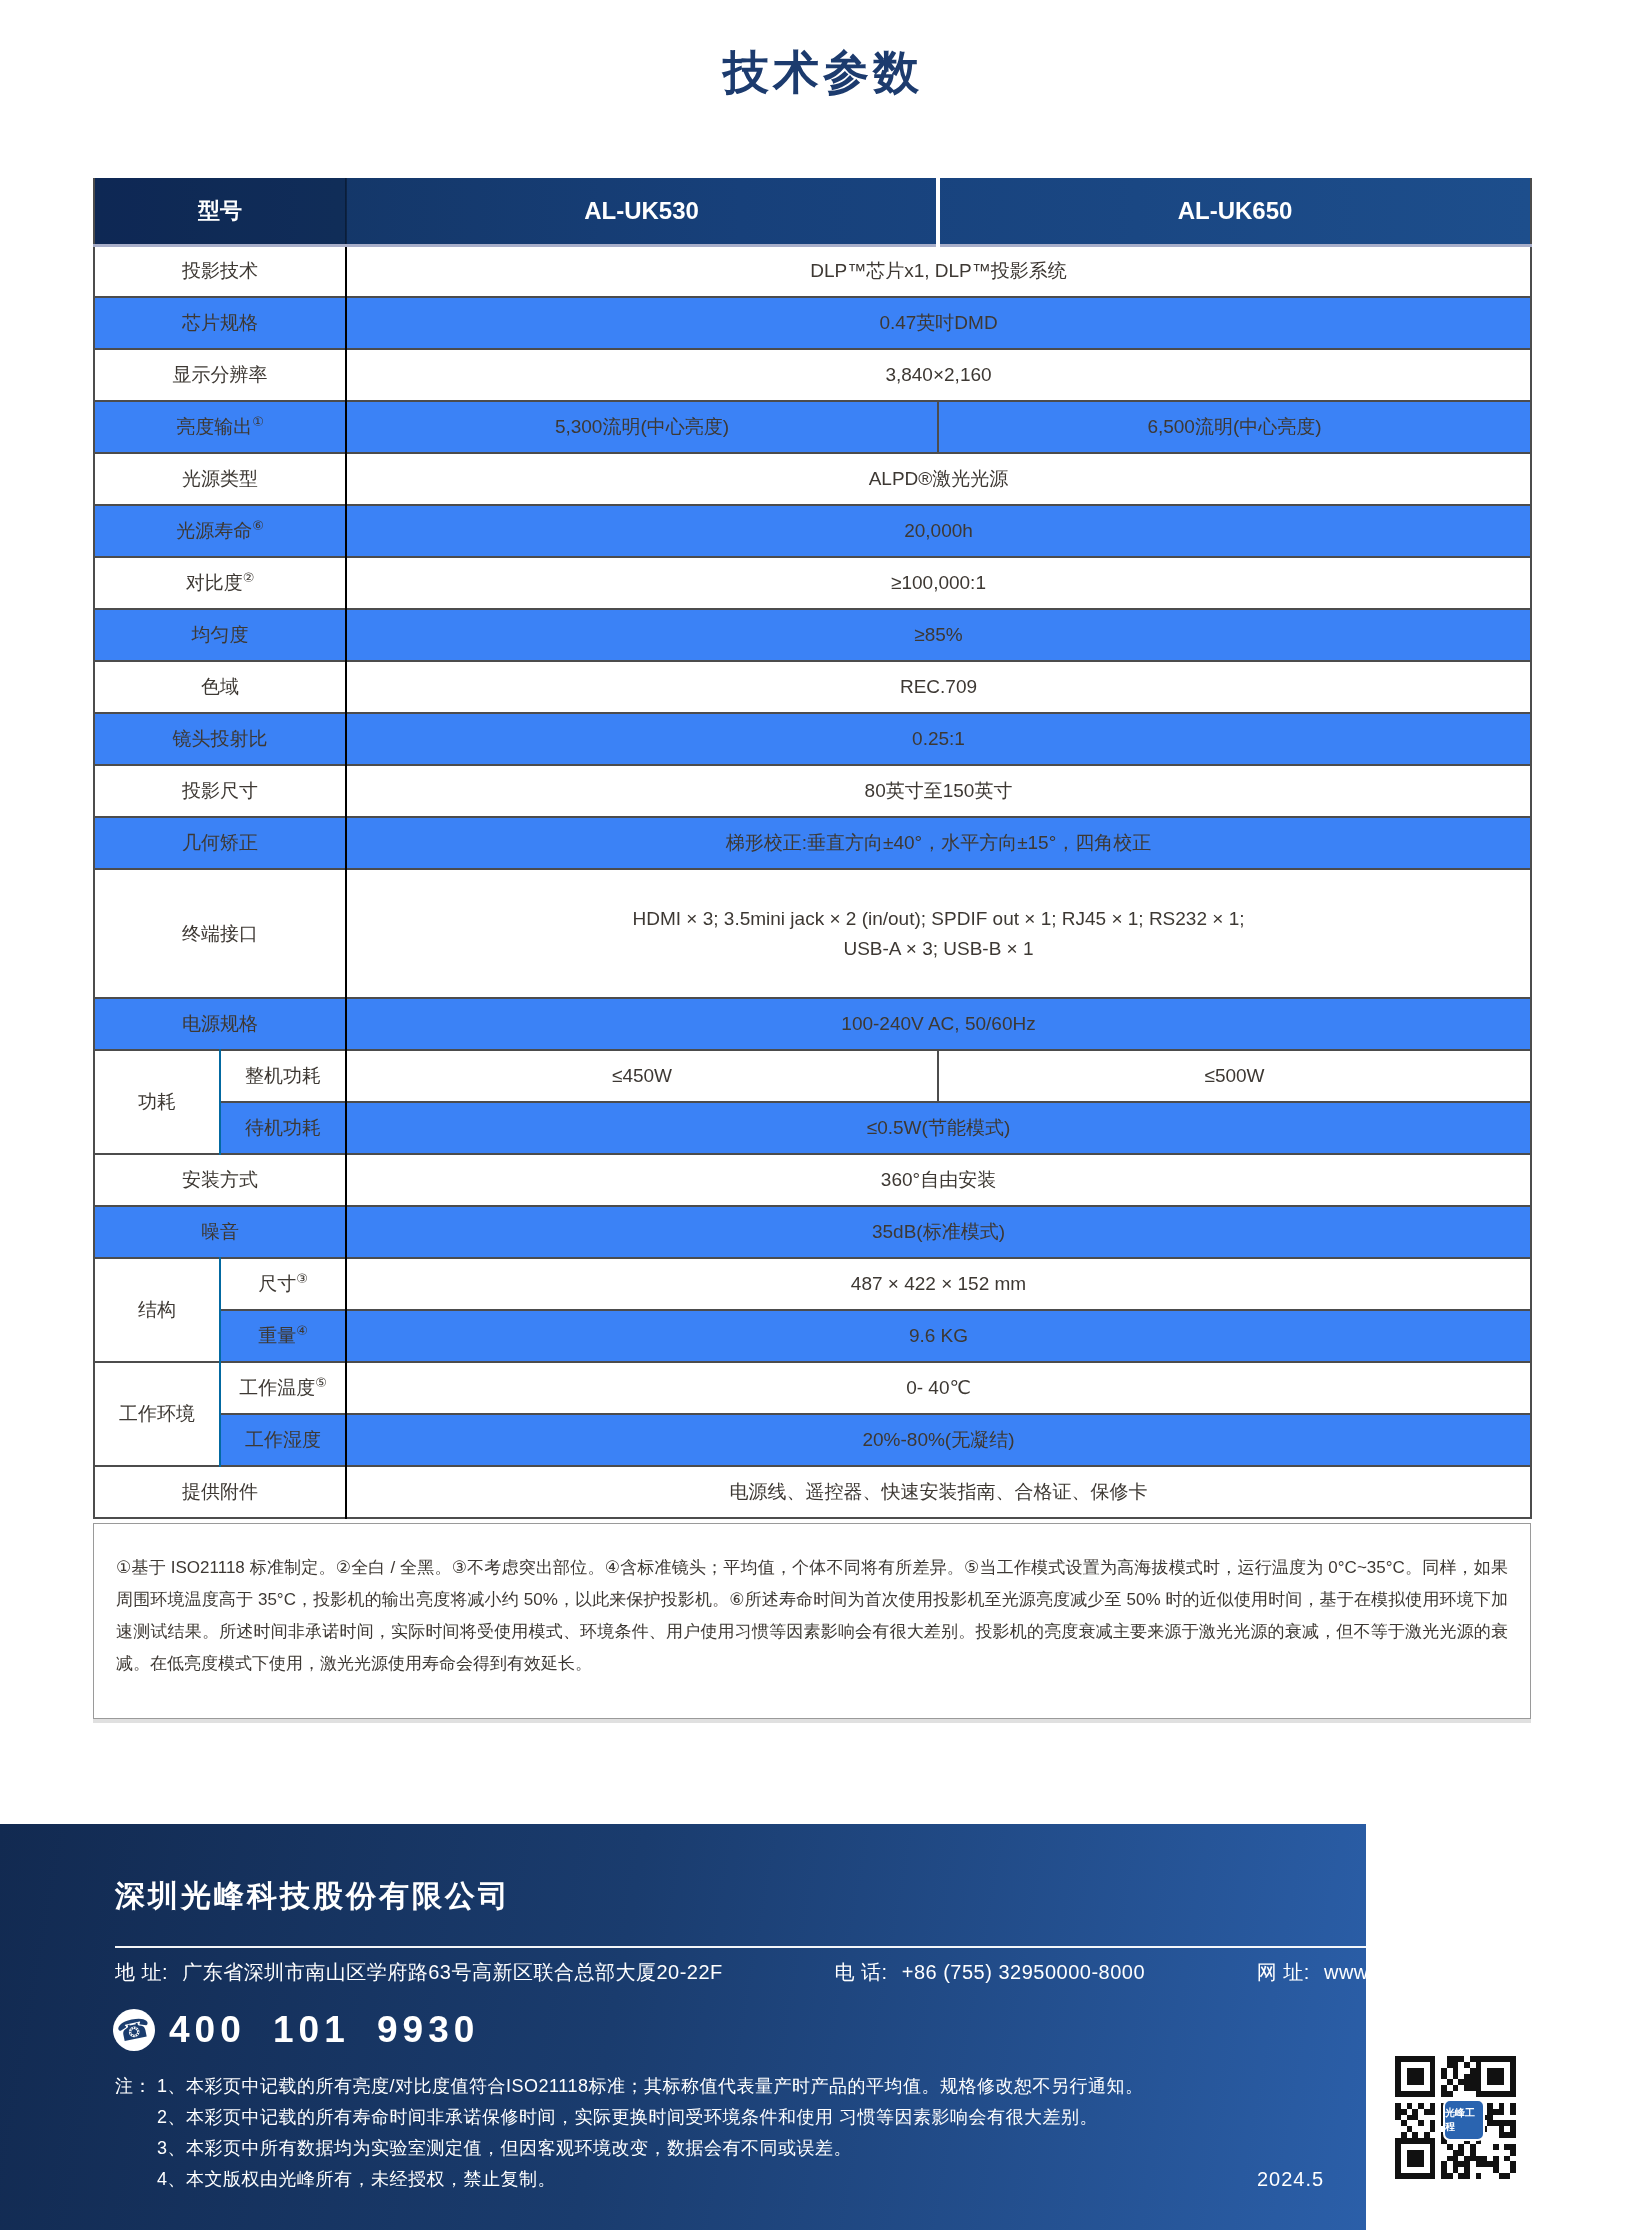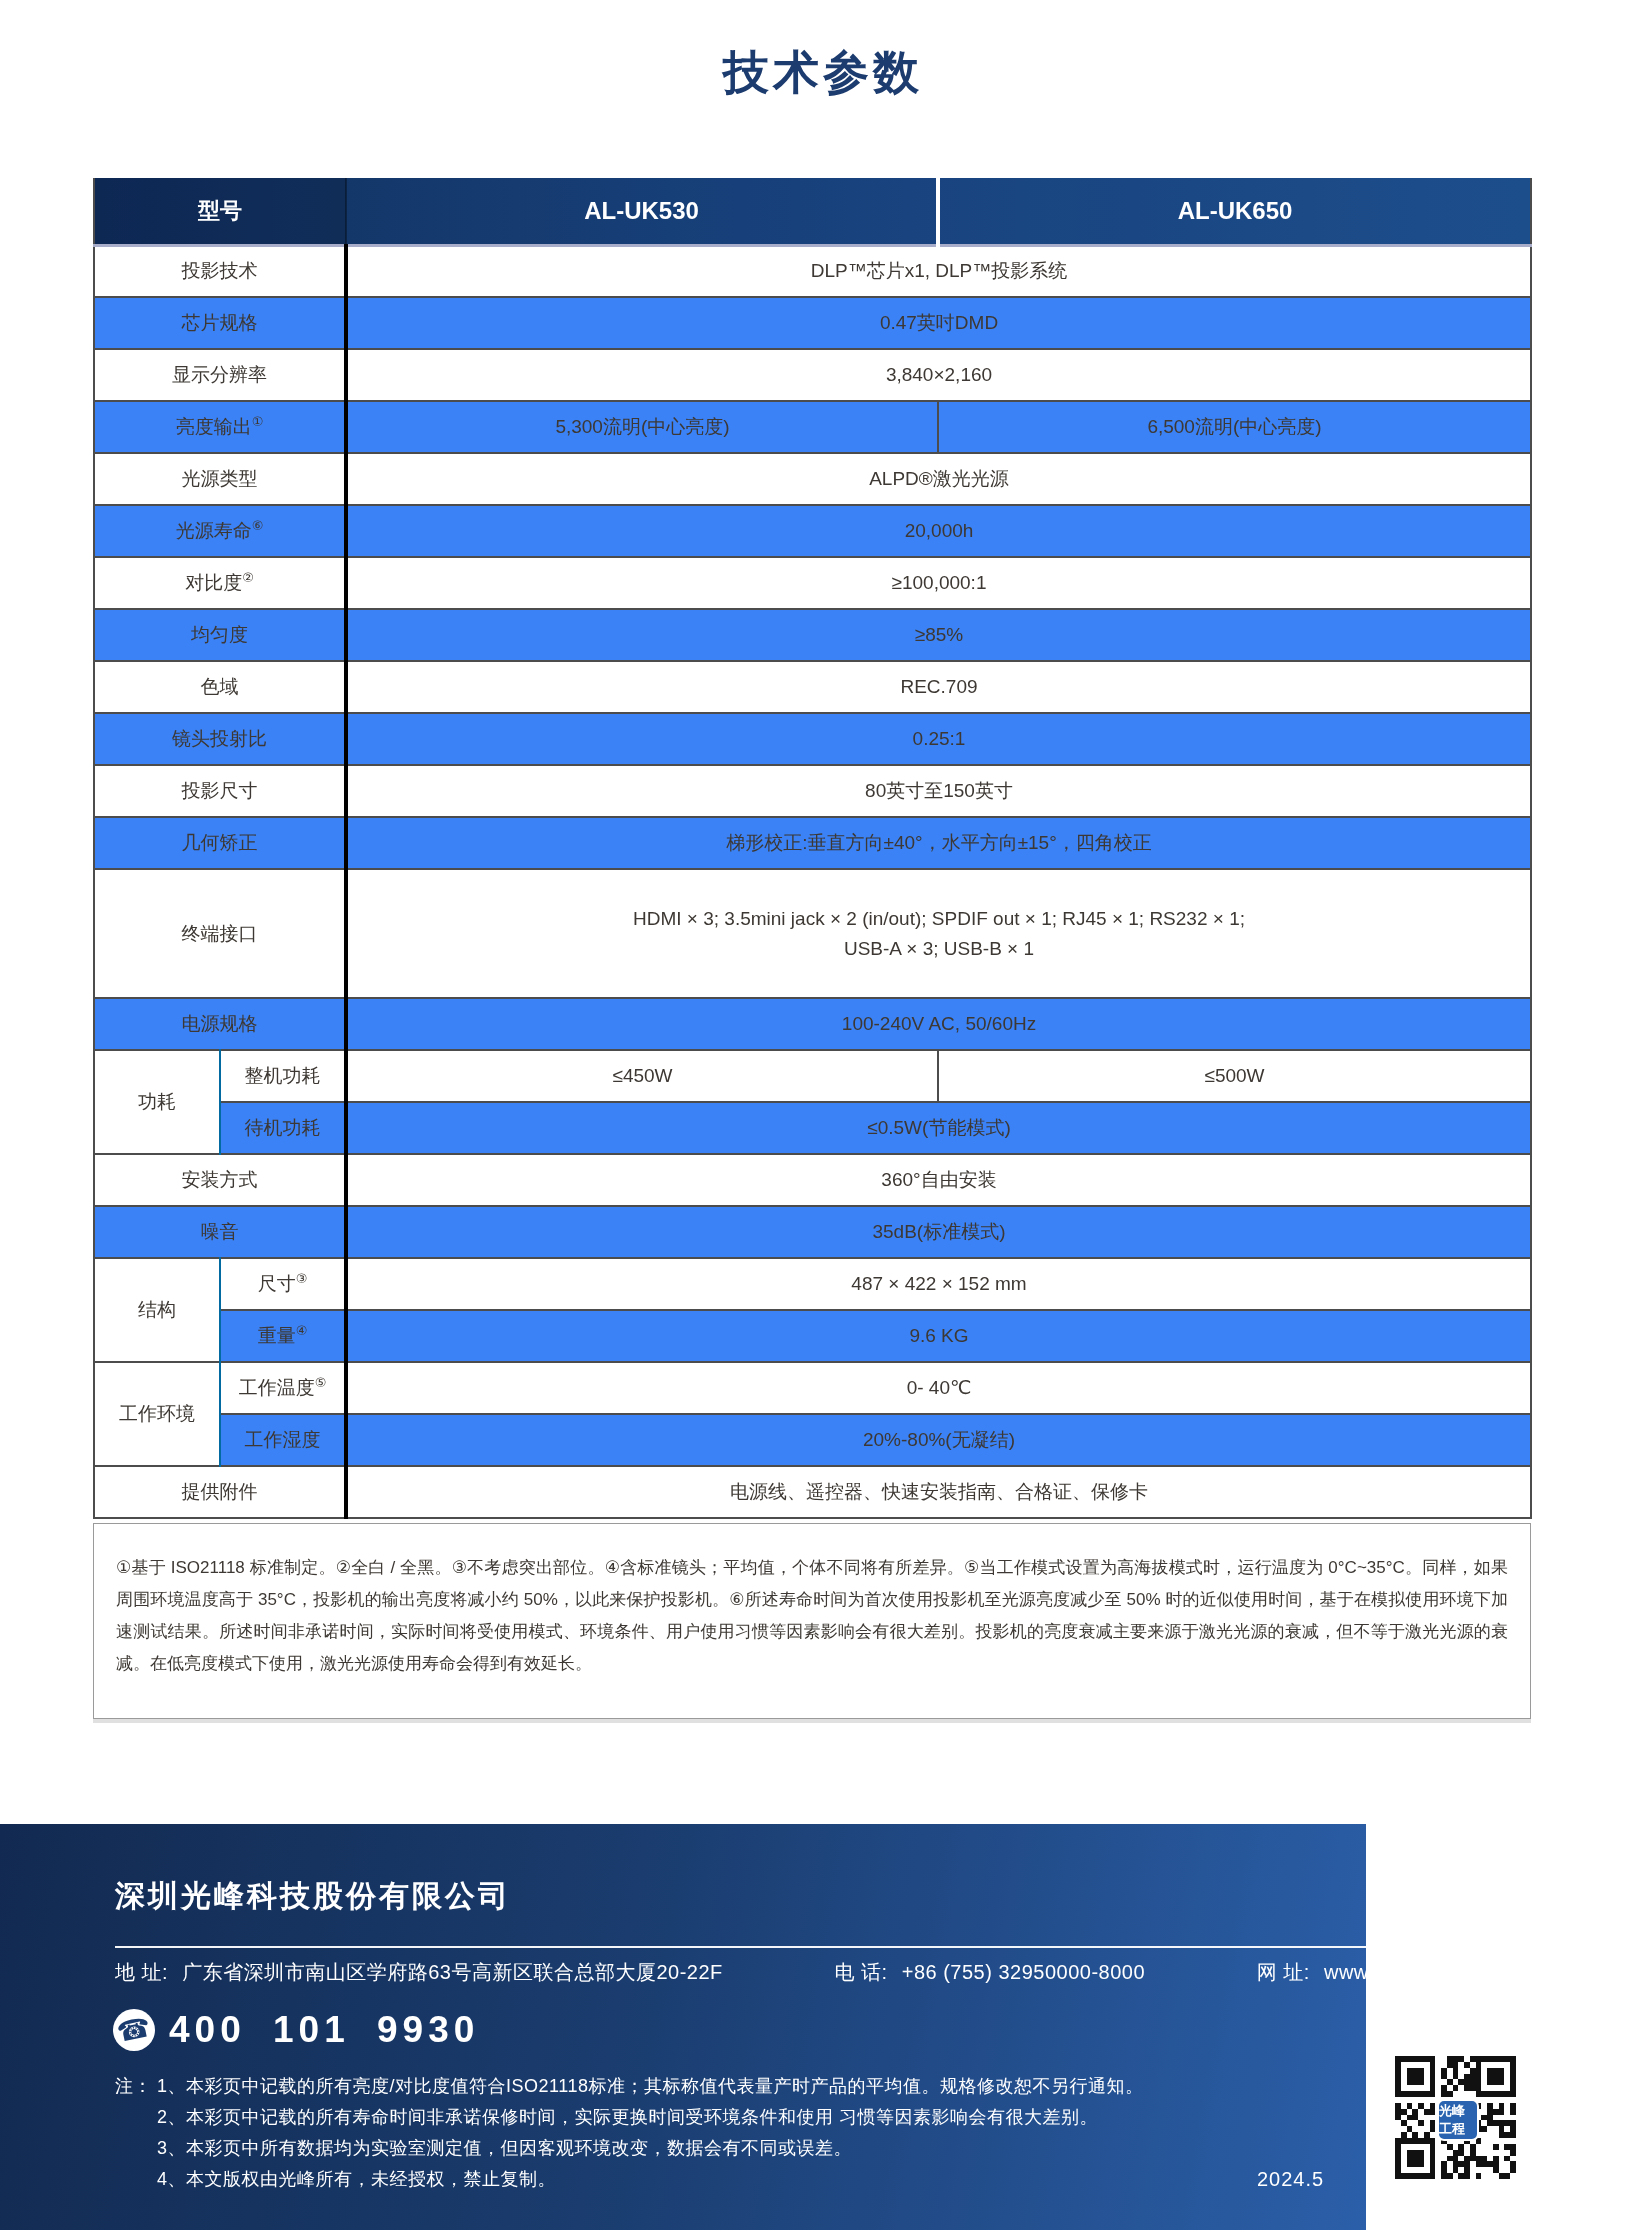--- a/index.html
+++ b/index.html
@@ -39,21 +39,21 @@
   th.second-model{border-left:4px solid #ffffff;}
   table.spec tbody tr{height:52px;background:#ffffff;}
   table.spec tbody tr.shade td{background:#3b82f6;}
   table.spec tbody tr.tall{height:129px;}
   table.spec tbody td{
     border-top:2px solid #4c4c4c;
     text-align:center;vertical-align:middle;
     padding:2px 8px;background:#ffffff;
   }
   table.spec tbody tr:first-child td{border-top:none;}
-  td.label-cell{border-right:4px solid #000000;}
+  td.label-cell{border-right:2px solid #000000;}
   td.group-cell{border-right:2px solid #0369a1;background:#ffffff !important;}
   td.value-cell.first{border-right:2px solid #4c4c4c;margin-left:48px;}
   td.value-cell.merged{white-space:pre-line;line-height:30px;}
   td sup{font-size:13px;vertical-align:7px;line-height:0;}
   
   .footnote-box{
     position:absolute;left:93px;top:1523px;width:1438px;height:196px;
     border:1px solid #9a9a9a;background:#ffffff;box-sizing:border-box;
     box-shadow:0 4px 0 rgba(0,0,0,0.12);
     padding:28px 22px 0 22px;
@@ -113,24 +113,24 @@
     position:absolute;left:16px;top:25px;width:137px;height:139px;
     background:#ffffff;box-sizing:border-box;padding:8px;
   }
   .qr-grid{
     width:121px;height:123px;display:grid;
     grid-template-columns:repeat(21,1fr);grid-template-rows:repeat(21,1fr);
   }
   .qr-grid i{background:transparent;}
   .qr-grid i.b{background:#111111;}
   .qr-logo{
-    position:absolute;left:50px;top:51px;width:38px;height:38px;
+    position:absolute;left:56px;top:51px;width:38px;height:38px;
     background:#2a64b0;border:2px solid #ffffff;border-radius:7px;
     display:flex;align-items:center;justify-content:center;
-    color:#ffffff;font-size:13px;font-weight:bold;letter-spacing:0;
+    color:#ffffff;font-size:10px;font-weight:bold;letter-spacing:0;
   }
 </style>
 </head>
 <body>
 
 <div class="page">
 
   <h1 class="page-title">技术参数</h1>
 
   <div class="spec-wrap">

